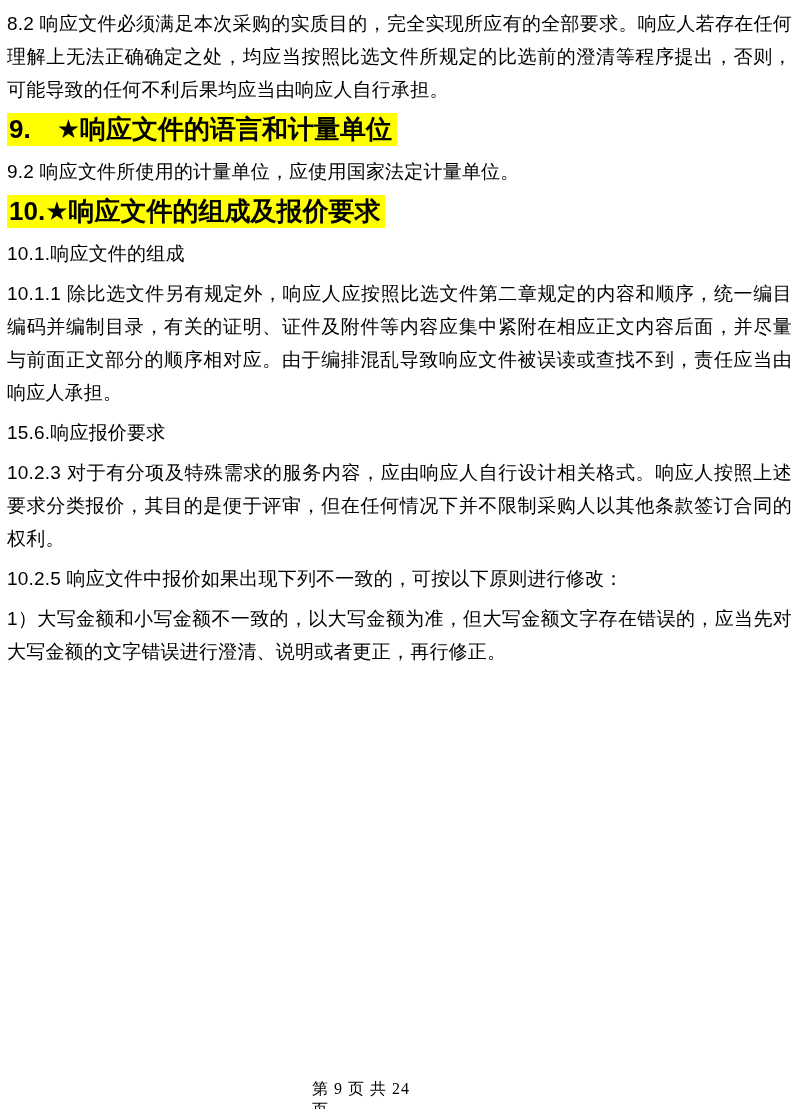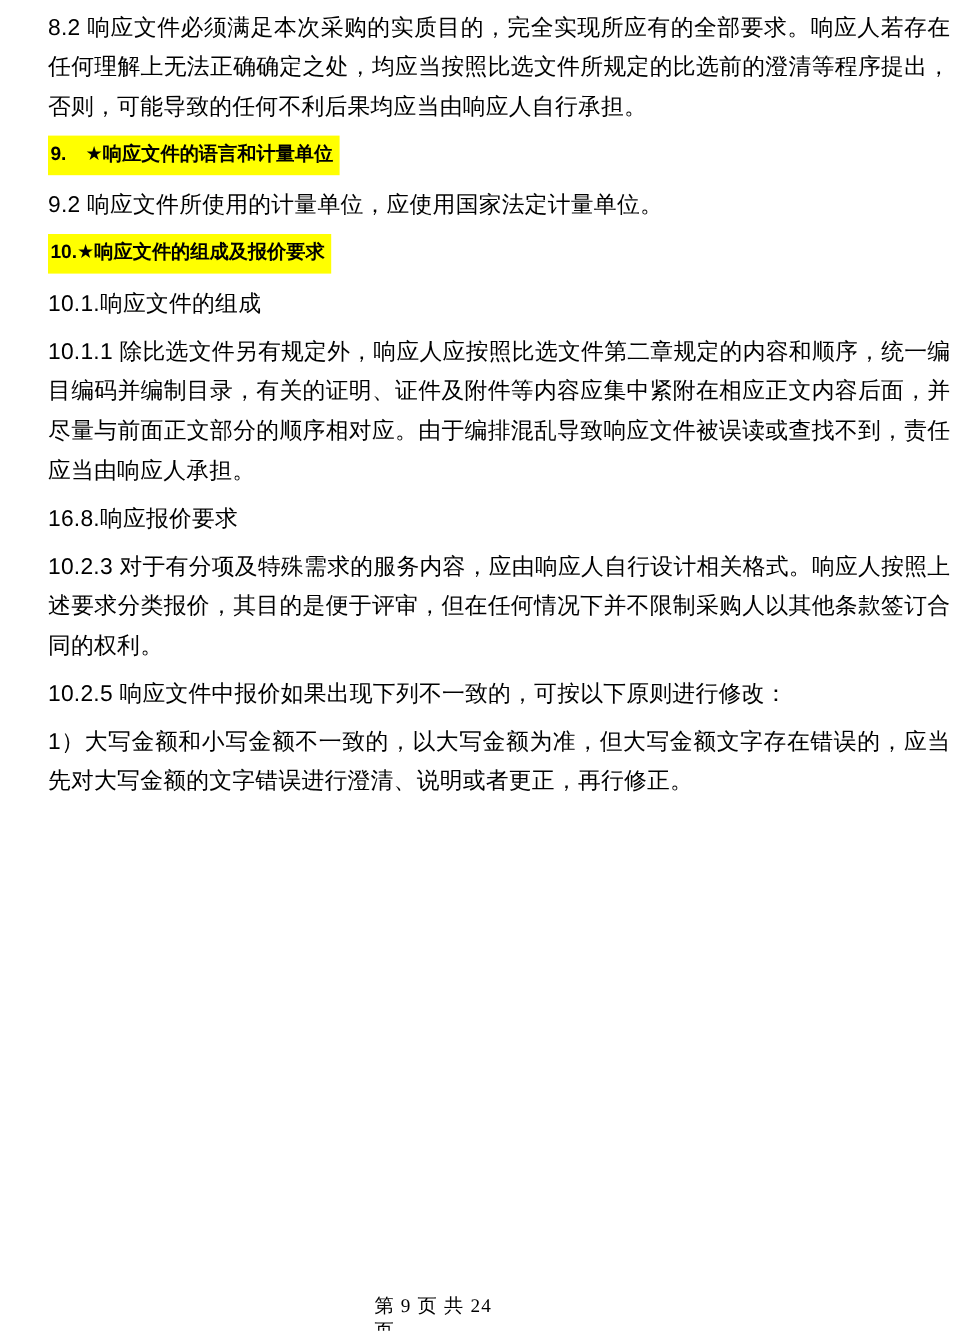--- a/index.html
+++ b/index.html
@@ -9,34 +9,33 @@
     width: 800px;
     height: 1109px;
     overflow: hidden;
     background: #ffffff;
     color: #000000;
     position: relative;
     font-family: "Liberation Sans", "DejaVu Sans", sans-serif;
   }
   .doc {
     padding: 7px 8px 0 7px;
-    margin-left: 33px;
   }
   .para {
     font-size: 19px;
     line-height: 33px;
     margin: 0 0 7px 0;
     text-align: justify;
     font-weight: 400;
     letter-spacing: 0.2px;
     word-break: break-all;
   }
   .heading {
     margin: 5px 0 9px 0;
-    font-size: 16px;
+    font-size: 26px;
     line-height: 30px;
     font-weight: 700;
   }
   .heading .hl {
     background: var(--highlight);
     display: inline-block;
     padding: 1px 5px 2px 2px;
   }
   .footer {
     position: absolute;
@@ -67,21 +66,21 @@
 
   <div class="heading">
     <span class="hl">10.★响应文件的组成及报价要求</span>
   </div>
 
   <p class="para">10.1.响应文件的组成</p>
 
   <p class="para">10.1.1 除比选文件另有规定外，响应人应按照比选文件第二章规定的内容和顺序，统一编目编码并编制目录，有关的证明、证件及附件等内容应集中紧附在相应正文内容后面，并尽量与前面正文部分的顺序相对应。由于编排混乱导致响应文件被误读或查找不到，责任应当由响应人承担。</p>
 
 
-  <p class="para">16.8.响应报价要求</p>
+  <p class="para">15.6.响应报价要求</p>
 
 
 
   <p class="para">10.2.3 对于有分项及特殊需求的服务内容，应由响应人自行设计相关格式。响应人按照上述要求分类报价，其目的是便于评审，但在任何情况下并不限制采购人以其他条款签订合同的权利。</p>
 
 
   <p class="para">10.2.5 响应文件中报价如果出现下列不一致的，可按以下原则进行修改：</p>
 
   <p class="para">1）大写金额和小写金额不一致的，以大写金额为准，但大写金额文字存在错误的，应当先对大写金额的文字错误进行澄清、说明或者更正，再行修正。</p>
 

